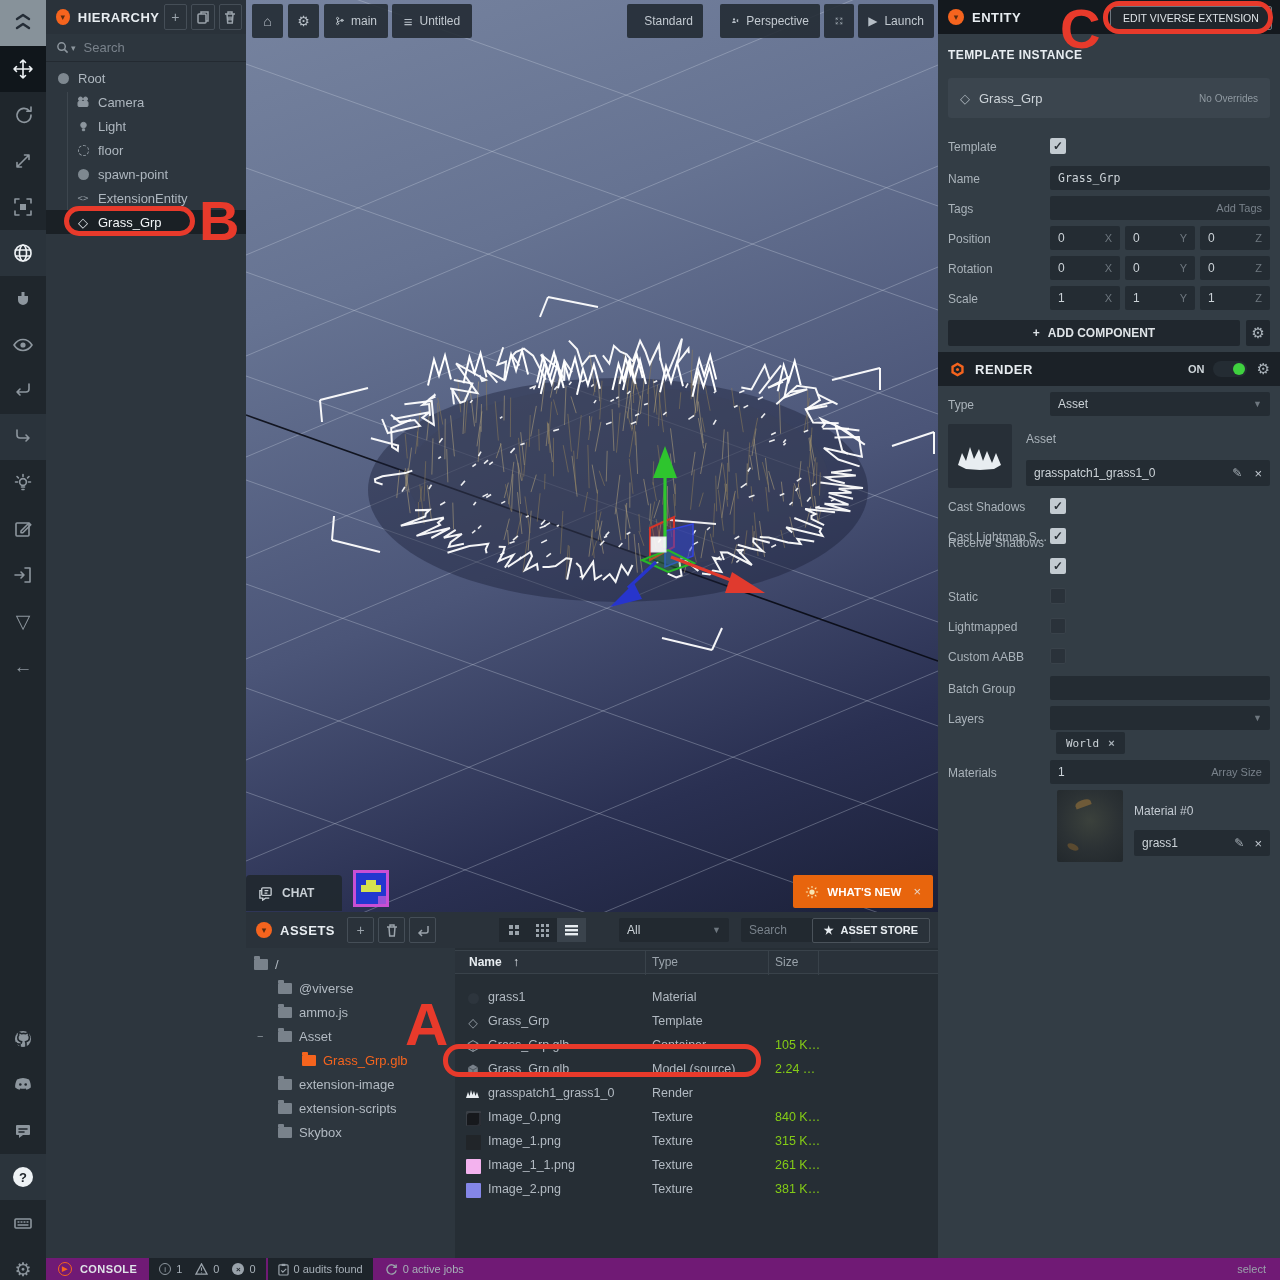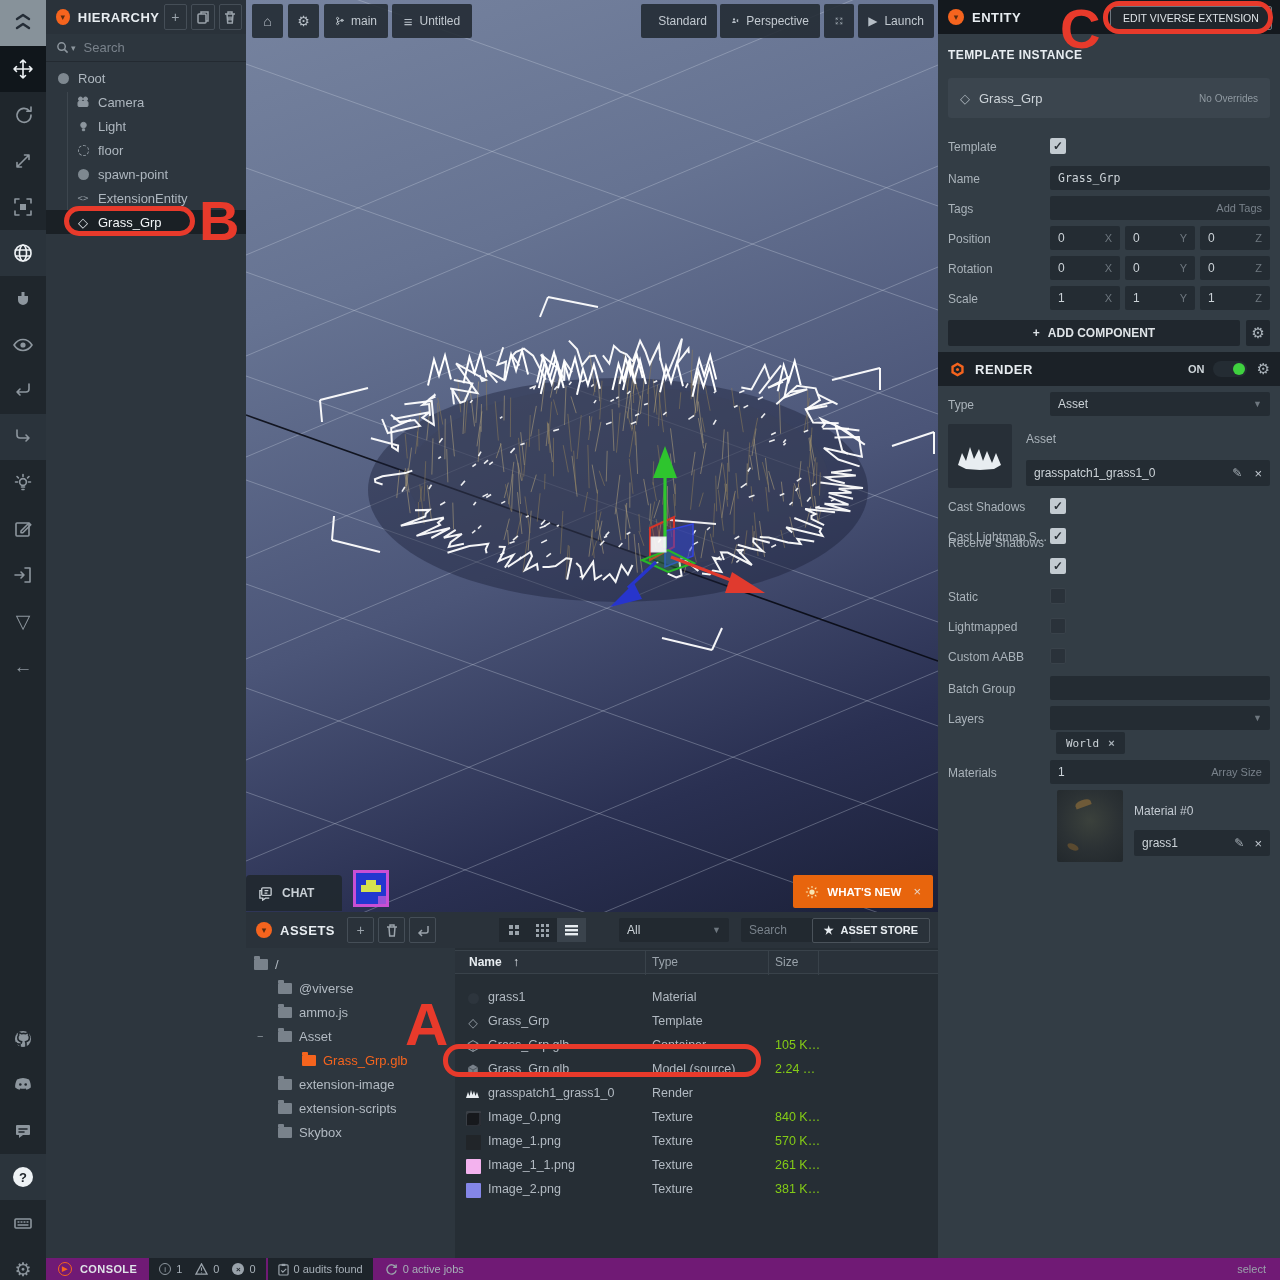--- a/index.html
+++ b/index.html
@@ -736,21 +736,21 @@
         <circle cx="11" cy="6" r="1.7"></circle>
         <path d="M4 4.7v4.6M4 8c4 0 3-2 7-2"></path>
       </svg>
     <span>main</span>
   </div>
   <div class="vbtn" style="left:146px; width:80px;">
     <span class="g" style="font-size:15px">≡</span>
     <span>Untitled</span>
   </div>
 
-  <div class="vbtn" style="left:395px; width:76px;">
+  <div class="vbtn" style="left:381px; width:76px;">
     <svg width="14" height="14" viewBox="0 0 22 22">
         <path d="M11 2.5l7.5 4.3v8.4L11 19.5l-7.5-4.3V6.8z"></path>
         <path d="M3.5 6.8L11 11l7.5-4.2M11 11v8.5"></path>
       </svg>
     <span>Standard</span>
   </div>
   <div class="vbtn" style="left:474px; width:100px;">
     <svg width="14" height="14" viewBox="0 0 22 22">
         <circle cx="8" cy="7" r="3" fill="#b6bec6" stroke="none"></circle>
         <path d="M3 16c0-3 2.5-5 5-5s5 2 5 5z" fill="#b6bec6" stroke="none"></path>
@@ -1117,21 +1117,21 @@
       <span class="nm">Image_0.png</span>
         <span class="tp">Texture</span>
         <span class="sz">840 K…</span>
     </div>
     <div class="arow" style="top:182px">
       <span class="ic">
           <span class="thumb" style="background:#212529"></span>
         </span>
       <span class="nm">Image_1.png</span>
         <span class="tp">Texture</span>
-        <span class="sz">570 K…</span>
+        <span class="sz">315 K…</span>
     </div>
     <div class="arow" style="top:206px">
       <span class="ic">
           <span class="thumb" style="background:#f3b2ee"></span>
         </span>
       <span class="nm">Image_1_1.png</span>
         <span class="tp">Texture</span>
         <span class="sz">261 K…</span>
     </div>
     <div class="arow" style="top:230px">

